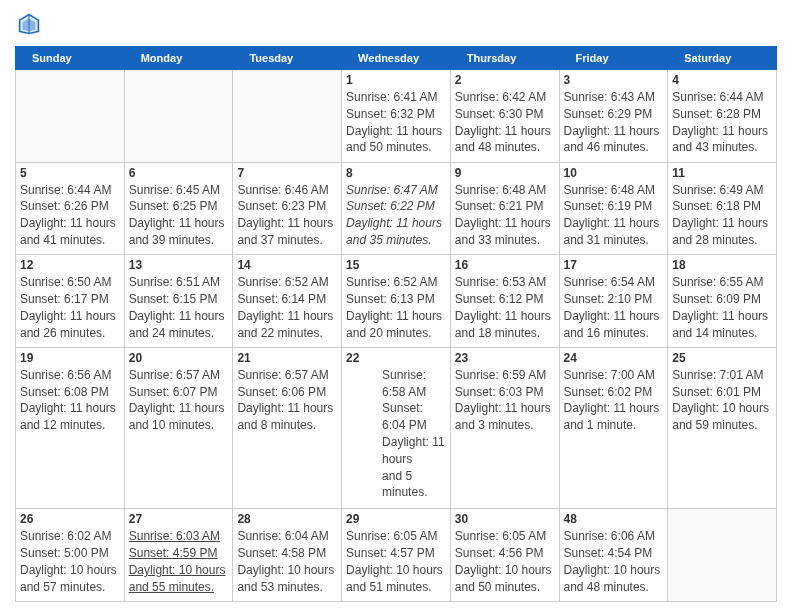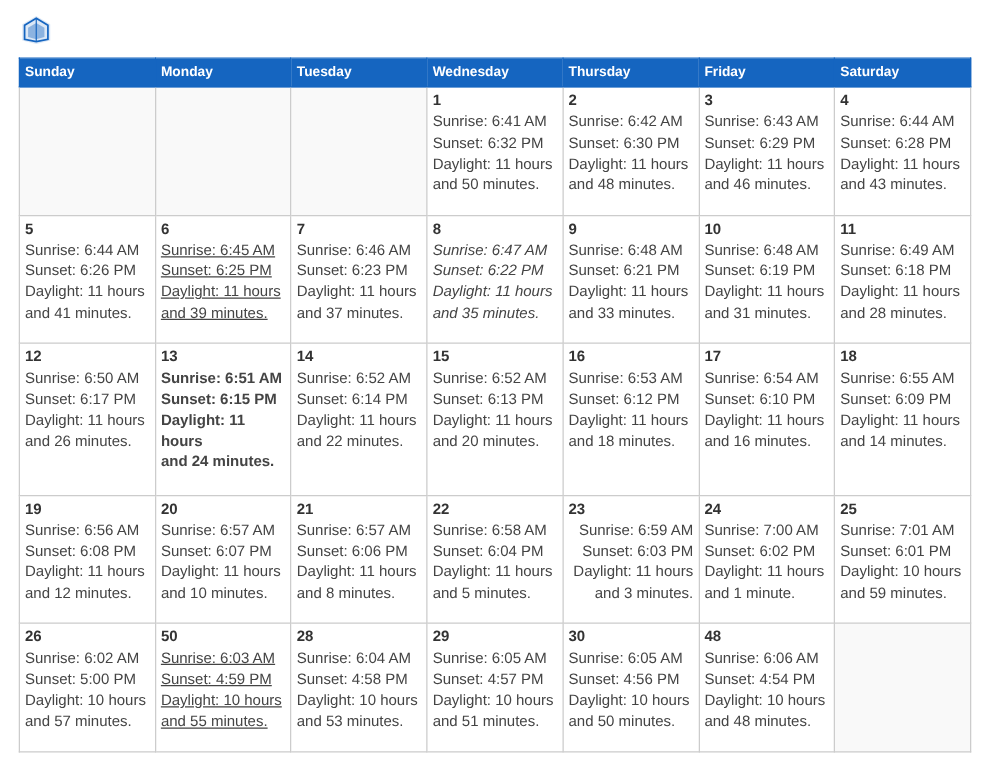--- a/index.html
+++ b/index.html
@@ -64,21 +64,21 @@
       border: 1px solid #ccc;
       border-collapse: collapse;
       width: 100%;
       table-layout: fixed;
     }
     .calendar th {
       background: #1565c0;
       color: #fff;
       font-size: 11px;
       font-weight: bold;
-      padding: 5px 4px;
+      padding: 5px 16px;
       text-align: left;
       border: 1px solid #1565c0;
     }
     .calendar td {
       border: 1px solid #ccc;
       vertical-align: top;
       padding: 3px 4px;
       font-size: 9.5px;
       color: #333;
       background: #fff;
@@ -172,21 +172,21 @@
         <tr>
           <td>
             <span class="day-num">5</span>
             <div class="day-info" style="white-space: pre-line;">Sunrise: 6:44 AM
 Sunset: 6:26 PM
 Daylight: 11 hours
 and 41 minutes.</div>
           </td>
           <td>
             <span class="day-num">6</span>
-            <div class="day-info" style="white-space: pre-line; text-decoration: underline;">Sunrise: 6:45 AM
+            <div class="day-info" style="white-space: pre-line;">Sunrise: 6:45 AM
 Sunset: 6:25 PM
 Daylight: 11 hours
 and 39 minutes.</div>
           </td>
           <td>
             <span class="day-num">7</span>
             <div class="day-info" style="white-space: pre-line;">Sunrise: 6:46 AM
 Sunset: 6:23 PM
 Daylight: 11 hours
 and 37 minutes.</div>
@@ -223,21 +223,21 @@
         <tr>
           <td>
             <span class="day-num">12</span>
             <div class="day-info" style="white-space: pre-line;">Sunrise: 6:50 AM
 Sunset: 6:17 PM
 Daylight: 11 hours
 and 26 minutes.</div>
           </td>
           <td>
             <span class="day-num">13</span>
-            <div class="day-info" style="white-space: pre-line; font-weight: bold;">Sunrise: 6:51 AM
+            <div class="day-info" style="white-space: pre-line;">Sunrise: 6:51 AM
 Sunset: 6:15 PM
 Daylight: 11 hours
 and 24 minutes.</div>
           </td>
           <td>
             <span class="day-num">14</span>
             <div class="day-info" style="white-space: pre-line;">Sunrise: 6:52 AM
 Sunset: 6:14 PM
 Daylight: 11 hours
 and 22 minutes.</div>
@@ -252,21 +252,21 @@
           <td>
             <span class="day-num">16</span>
             <div class="day-info" style="white-space: pre-line;">Sunrise: 6:53 AM
 Sunset: 6:12 PM
 Daylight: 11 hours
 and 18 minutes.</div>
           </td>
           <td>
             <span class="day-num">17</span>
             <div class="day-info" style="white-space: pre-line;">Sunrise: 6:54 AM
-Sunset: 6:10 PM
+Sunset: 2:10 PM
 Daylight: 11 hours
 and 16 minutes.</div>
           </td>
           <td>
             <span class="day-num">18</span>
             <div class="day-info" style="white-space: pre-line;">Sunrise: 6:55 AM
 Sunset: 6:09 PM
 Daylight: 11 hours
 and 14 minutes.</div>
           </td>
@@ -288,28 +288,28 @@
           </td>
           <td>
             <span class="day-num">21</span>
             <div class="day-info" style="white-space: pre-line;">Sunrise: 6:57 AM
 Sunset: 6:06 PM
 Daylight: 11 hours
 and 8 minutes.</div>
           </td>
           <td>
             <span class="day-num">22</span>
-            <div class="day-info" style="white-space: pre-line;">Sunrise: 6:58 AM
+            <div class="day-info" style="white-space: pre-line; margin-left: 36px;">Sunrise: 6:58 AM
 Sunset: 6:04 PM
 Daylight: 11 hours
 and 5 minutes.</div>
           </td>
           <td>
             <span class="day-num">23</span>
-            <div class="day-info" style="white-space: pre-line; text-align: right;">Sunrise: 6:59 AM
+            <div class="day-info" style="white-space: pre-line;">Sunrise: 6:59 AM
 Sunset: 6:03 PM
 Daylight: 11 hours
 and 3 minutes.</div>
           </td>
           <td>
             <span class="day-num">24</span>
             <div class="day-info" style="white-space: pre-line;">Sunrise: 7:00 AM
 Sunset: 6:02 PM
 Daylight: 11 hours
 and 1 minute.</div>
@@ -324,21 +324,21 @@
         </tr>
         <tr>
           <td>
             <span class="day-num">26</span>
             <div class="day-info" style="white-space: pre-line;">Sunrise: 6:02 AM
 Sunset: 5:00 PM
 Daylight: 10 hours
 and 57 minutes.</div>
           </td>
           <td>
-            <span class="day-num">50</span>
+            <span class="day-num">27</span>
             <div class="day-info" style="white-space: pre-line; text-decoration: underline;">Sunrise: 6:03 AM
 Sunset: 4:59 PM
 Daylight: 10 hours
 and 55 minutes.</div>
           </td>
           <td>
             <span class="day-num">28</span>
             <div class="day-info" style="white-space: pre-line;">Sunrise: 6:04 AM
 Sunset: 4:58 PM
 Daylight: 10 hours

